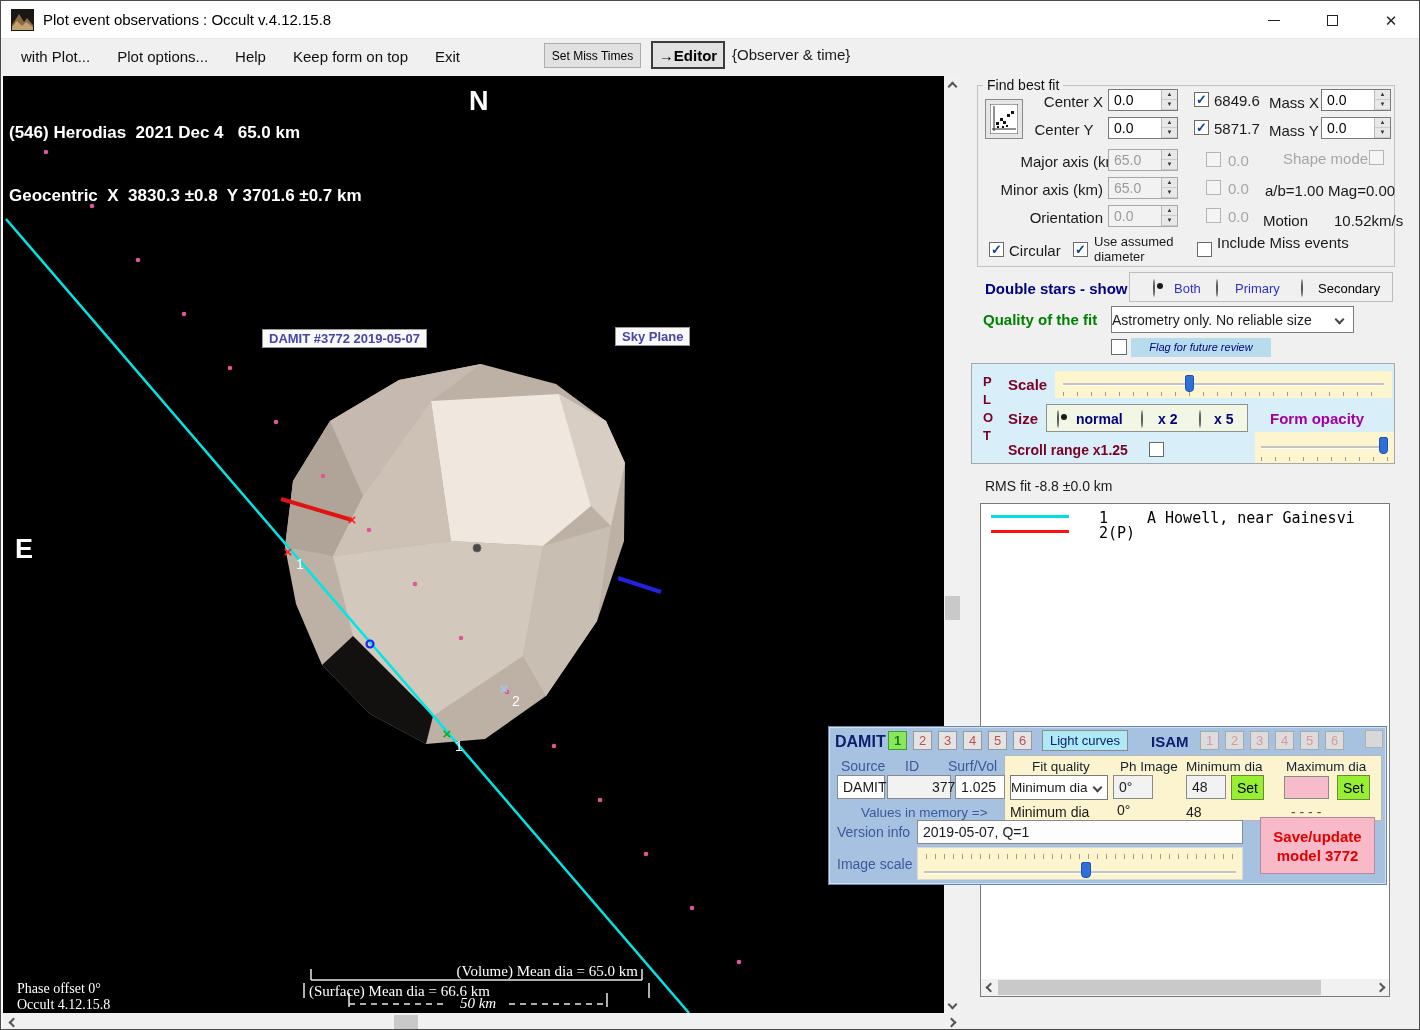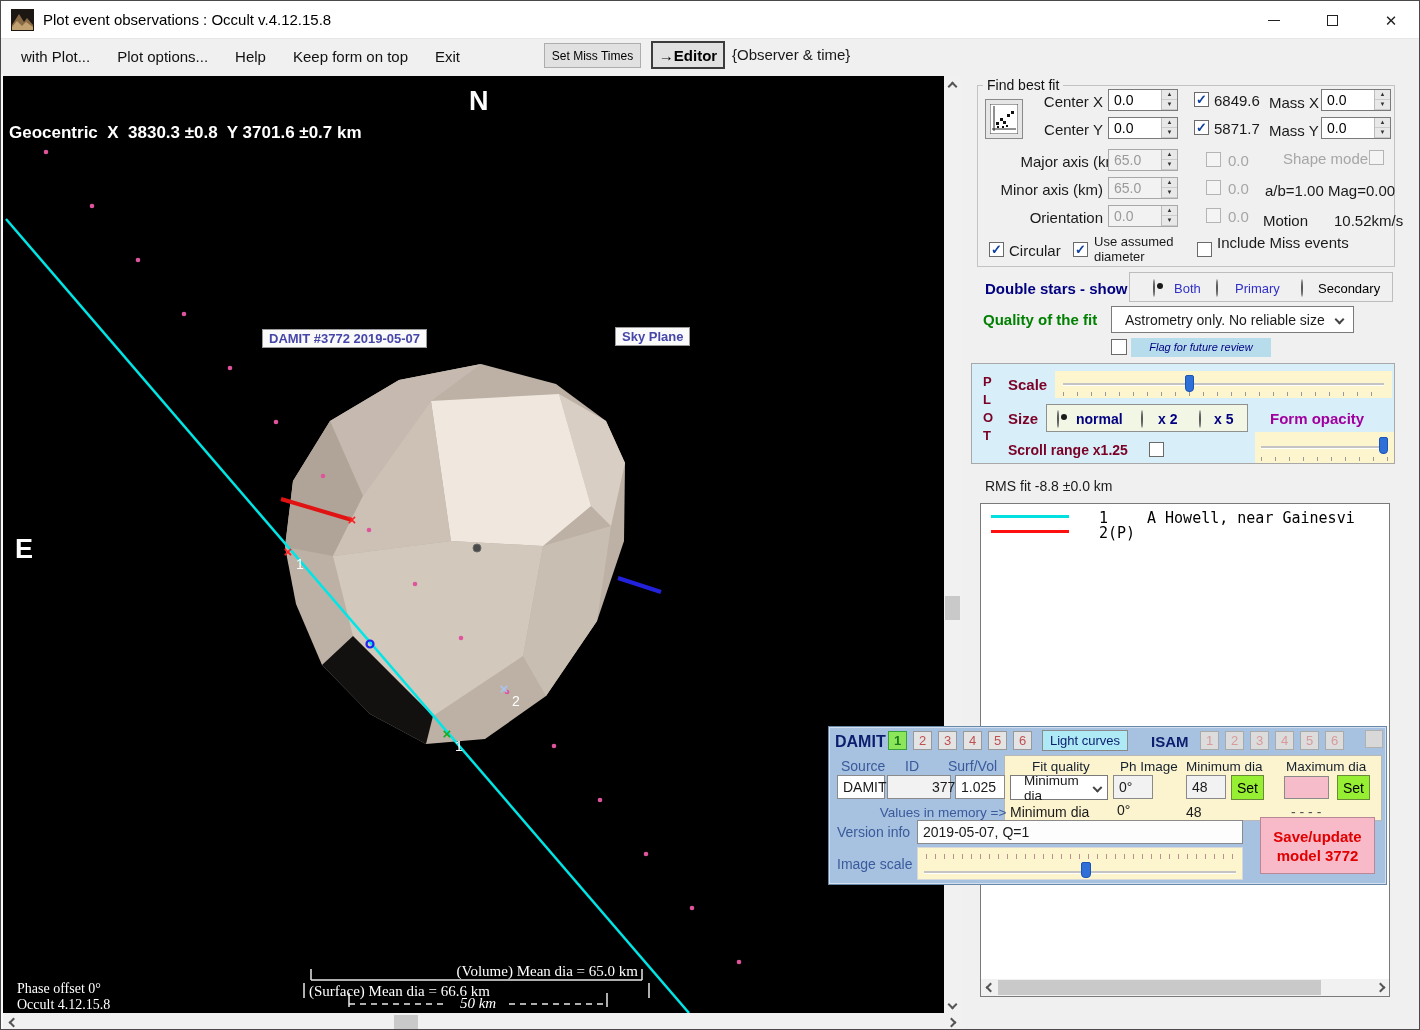--- a/index.html
+++ b/index.html
@@ -57,21 +57,21 @@
   .cb.dis { border-color:#b4b4b4; background:#f4f4f4; }
   .rb { width:14px; height:14px; border:1px solid #5a5a5a; border-radius:50%; background:#fff; position:relative; }
   .rb.on::after { content:""; position:absolute; left:3px; top:3px; width:6px; height:6px; border-radius:50%; background:#1a1a1a; }
   .spin { height:22px; border:1px solid #7a7a7a; background:#fff; display:flex; }
   .spin .v { flex:1; font-size:14px; padding:2px 0 0 5px; color:#000; }
   .spin.dis { border-color:#a8a8a8; background:#f2f2f2; }
   .spin.dis .v { color:#9a9a9a; }
   .sbtns { width:16px; display:flex; flex-direction:column; border-left:1px solid #bbb; }
   .sb1 { flex:1; background:#e8e8e8; border-bottom:1px solid #ccc; font-size:6px; color:#333; text-align:center; line-height:9px; }
   .graytxt { color:#a6a6a6; }
-  .select { background:#fff; border:1px solid #7a7a7a; display:flex; align-items:center; font-size:14px; padding-left:13px; }
+  .select { background:#fff; border:1px solid #7a7a7a; display:flex; align-items:center; font-size:14px; padding-left:0; }
   .select .chev { margin-left:auto; margin-right:10px; border-color:#444; }
 
   .navy { color:#000080; }
   .maroon { color:#7a0026; }
   .lbl15b { font-size:15px; font-weight:bold; }
 
   
   .plotpanel { left:970px; top:362px; width:424px; height:101px; background:#d8eef8; border:1px solid #a8a8a8; }
   .slider { background:#fcf5cd; position:absolute; }
   .groove { position:absolute; height:3px; background:#c4c4c4; border-bottom:1px solid #fff; }
@@ -203,20 +203,21 @@
       </g>
       <g fill="#ffffff" font-family="Liberation Serif, serif" font-size="15">
         <text x="635" y="900" text-anchor="end">(Volume) Mean dia = 65.0 km</text>
         <text x="306" y="920">(Surface) Mean dia = 66.6 km</text>
         <text x="475" y="932" text-anchor="middle" font-style="italic">50 km</text>
         <text x="14" y="917" font-size="14">Phase offset 0°</text>
         <text x="14" y="933" font-size="14">Occult 4.12.15.8</text>
       </g>
     </svg>
     <div class="abs plot-header">
+      <div>(546) Herodias  2021 Dec 4   65.0 km</div>
       <div>Geocentric  X  3830.3 ±0.8  Y 3701.6 ±0.7 km</div>
     </div>
     <div class="abs cardinal" style="left:466px;top:10px;">N</div>
     <div class="abs cardinal" style="left:12px;top:458px;">E</div>
     <div class="abs chip" style="left:259px;top:253px;">DAMIT #3772 2019-05-07</div>
     <div class="abs chip" style="left:612px;top:251px;">Sky Plane</div>
   </div>
 
   
   <div class="abs vscroll">
@@ -276,21 +277,21 @@
   <div class="abs" style="left:1268px;top:93px;font-size:15px;">Mass X</div>
   <div class="abs spin" style="left:1320px;top:88px;width:70px;">
     <span class="v">0.0</span>
     <span class="sbtns">
         <span class="sb1">▲</span>
         <span class="sb1">▼</span>
       </span>
   </div>
 
   
-  <div class="abs" style="left:1024px;top:120px;width:78px;text-align:right;font-size:15px;">Center Y</div>
+  <div class="abs" style="left:1024px;top:120px;width:78px;text-align:center;font-size:15px;">Center Y</div>
   <div class="abs spin" style="left:1107px;top:116px;width:70px;">
     <span class="v">0.0</span>
     <span class="sbtns">
         <span class="sb1">▲</span>
         <span class="sb1">▼</span>
       </span>
   </div>
   <span class="abs cb" style="left:1193px;top:119px;">
       <span class="tick">✓</span>
     </span>
@@ -468,21 +469,21 @@
     <div class="abs select" style="left:181px;top:48px;width:98px;height:25px;font-size:13.5px;">
       <span>Minimum dia</span>
       <span class="chev chev-down" style="margin-right:6px;"></span>
     </div>
     <div class="field" style="left:284px;top:48px;width:40px;background:#f2f2f2;">0°</div>
     <div class="field" style="left:357px;top:48px;width:40px;background:#f2f2f2;">48</div>
     <div class="setbtn" style="left:402px;top:48px;">Set</div>
     <div class="field" style="left:455px;top:49px;width:45px;height:23px;background:#f6bcca;"></div>
     <div class="setbtn" style="left:508px;top:48px;">Set</div>
 
-    <div class="abs slate" style="left:43px;top:78px;width:142px;text-align:center;font-size:13.5px;">Values in memory =&gt;</div>
+    <div class="abs slate" style="left:32px;top:78px;width:142px;text-align:left;font-size:13.5px;">Values in memory =&gt;</div>
     <div class="abs" style="left:181px;top:77px;">Minimum dia</div>
     <div class="abs" style="left:288px;top:75px;">0°</div>
     <div class="abs" style="left:357px;top:77px;">48</div>
     <div class="abs" style="left:462px;top:77px;color:#555;">- - - -</div>
 
     <div class="abs slate" style="left:8px;top:97px;">Version info</div>
     <div class="field" style="left:88px;top:93px;width:326px;background:#fdfdfd;">2019-05-07, Q=1</div>
 
     <div class="savebtn">
       <div>Save/update</div>

